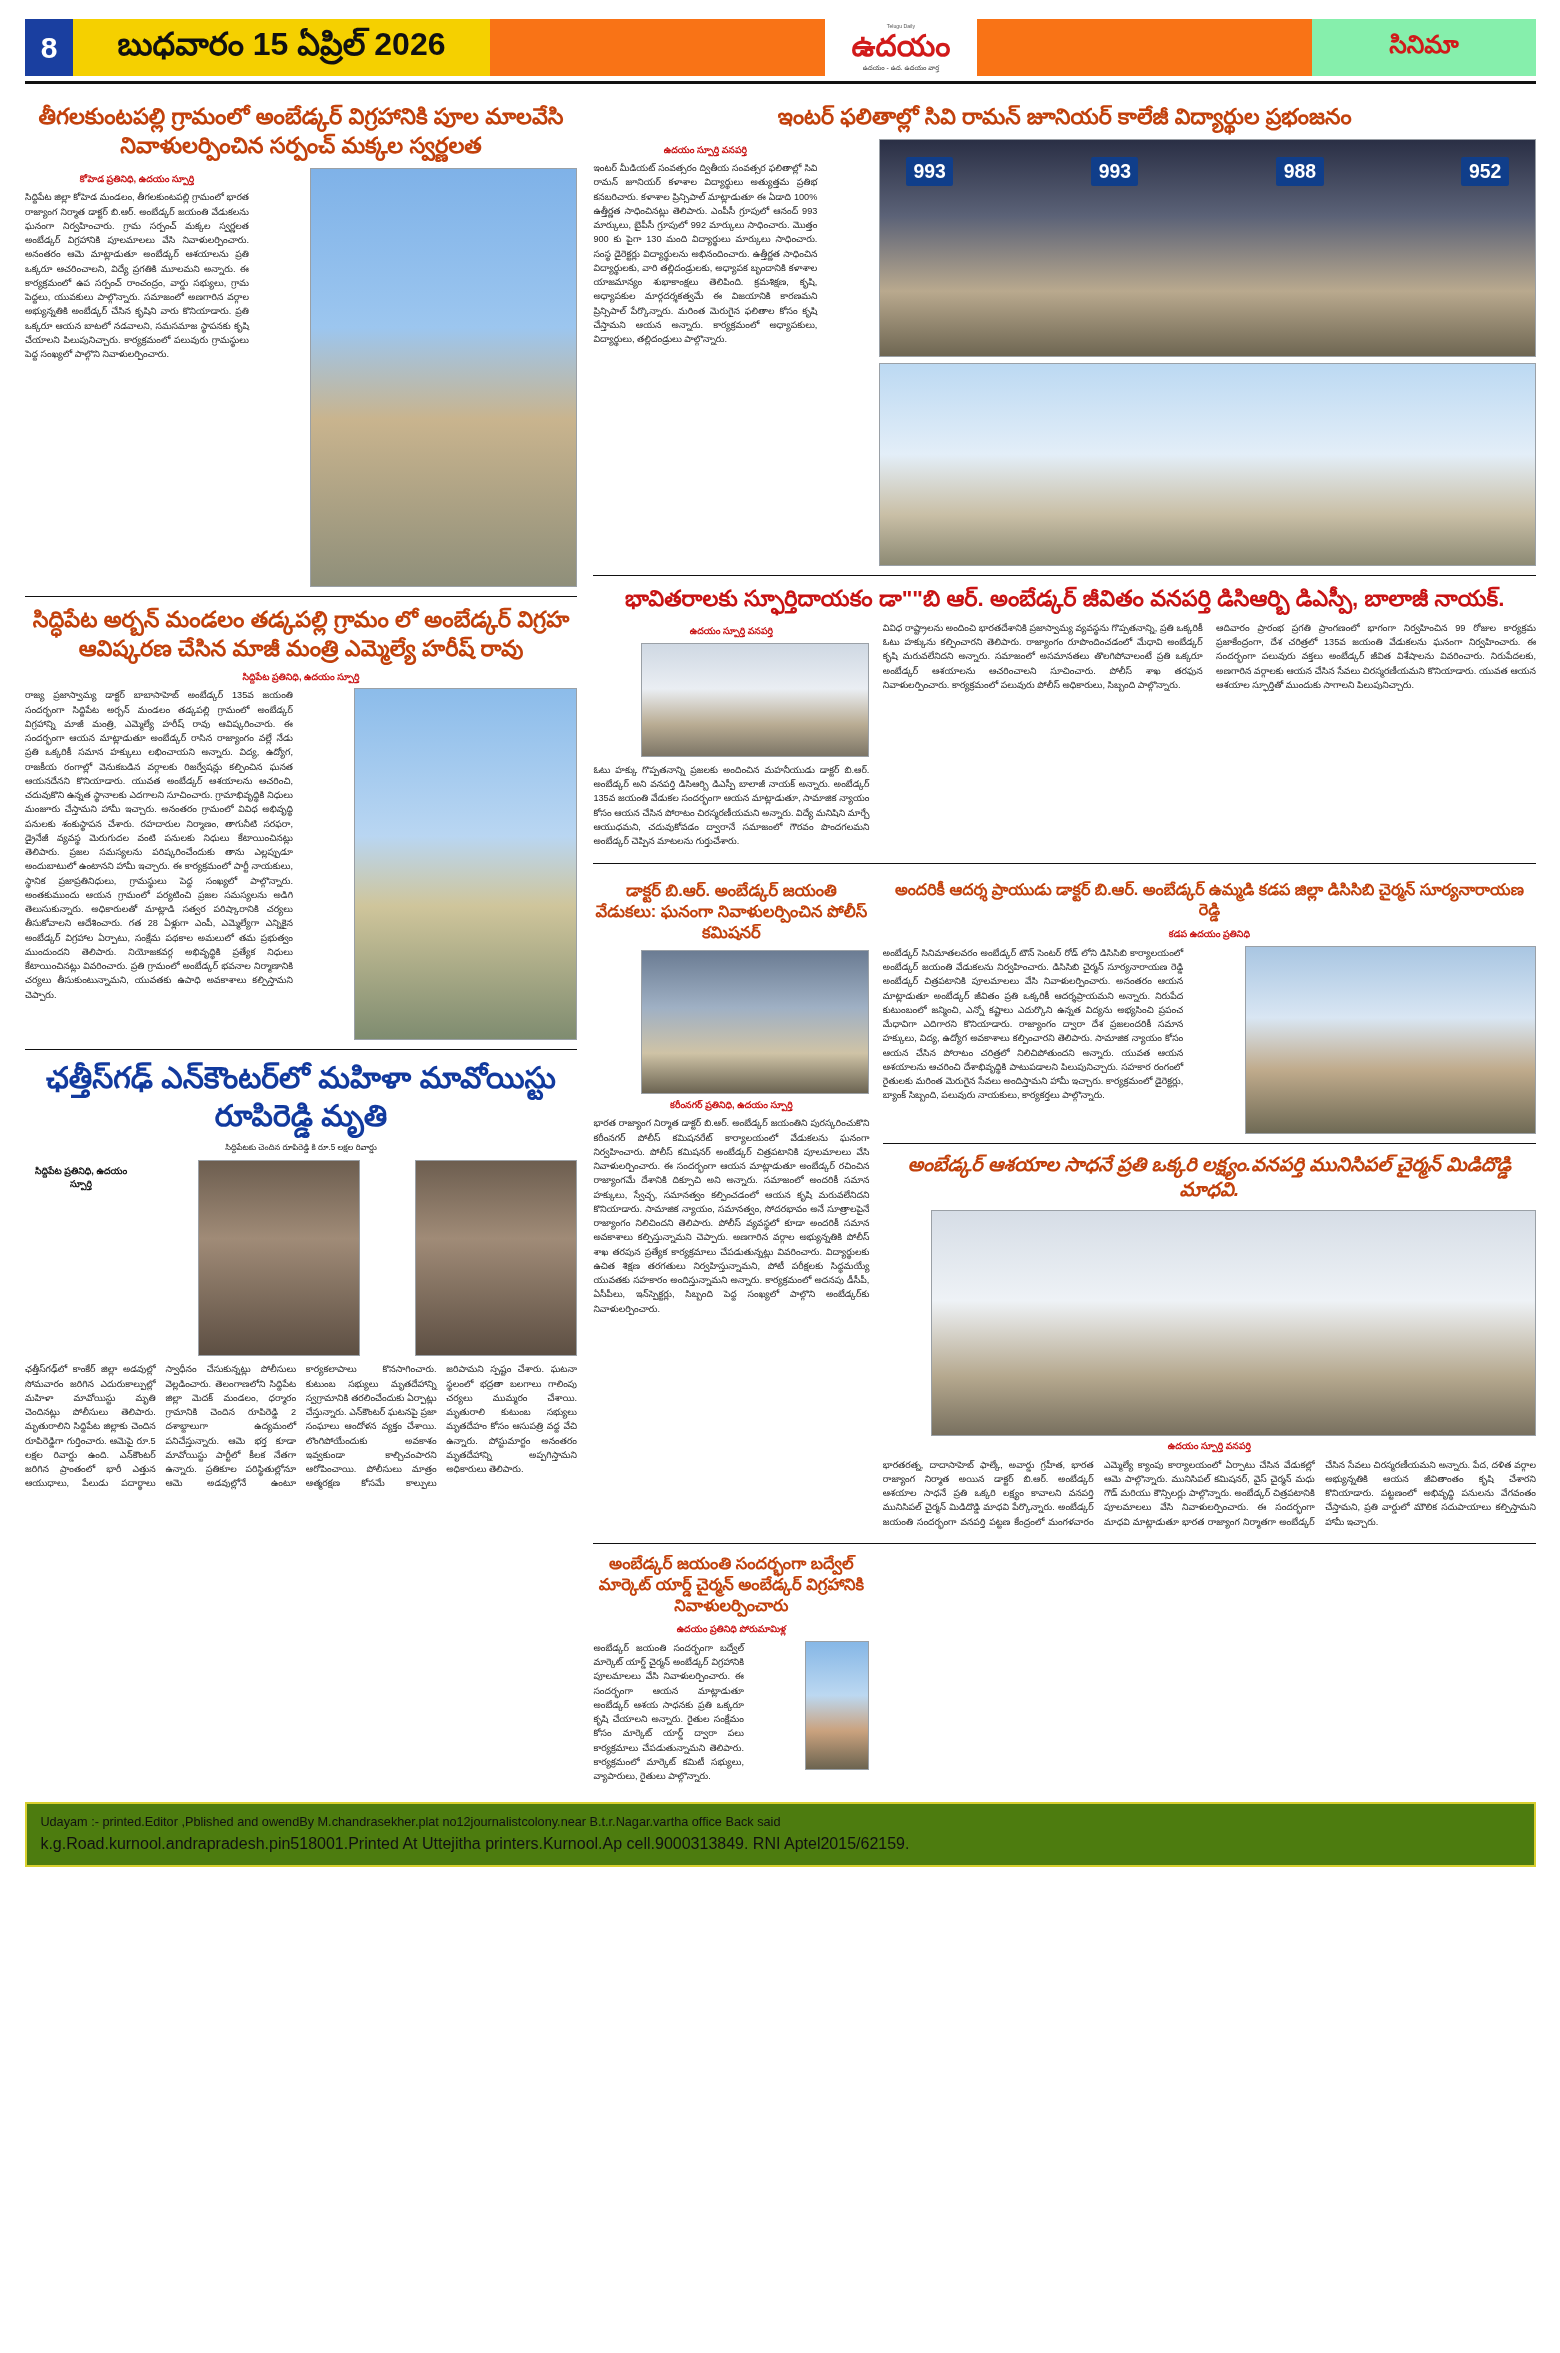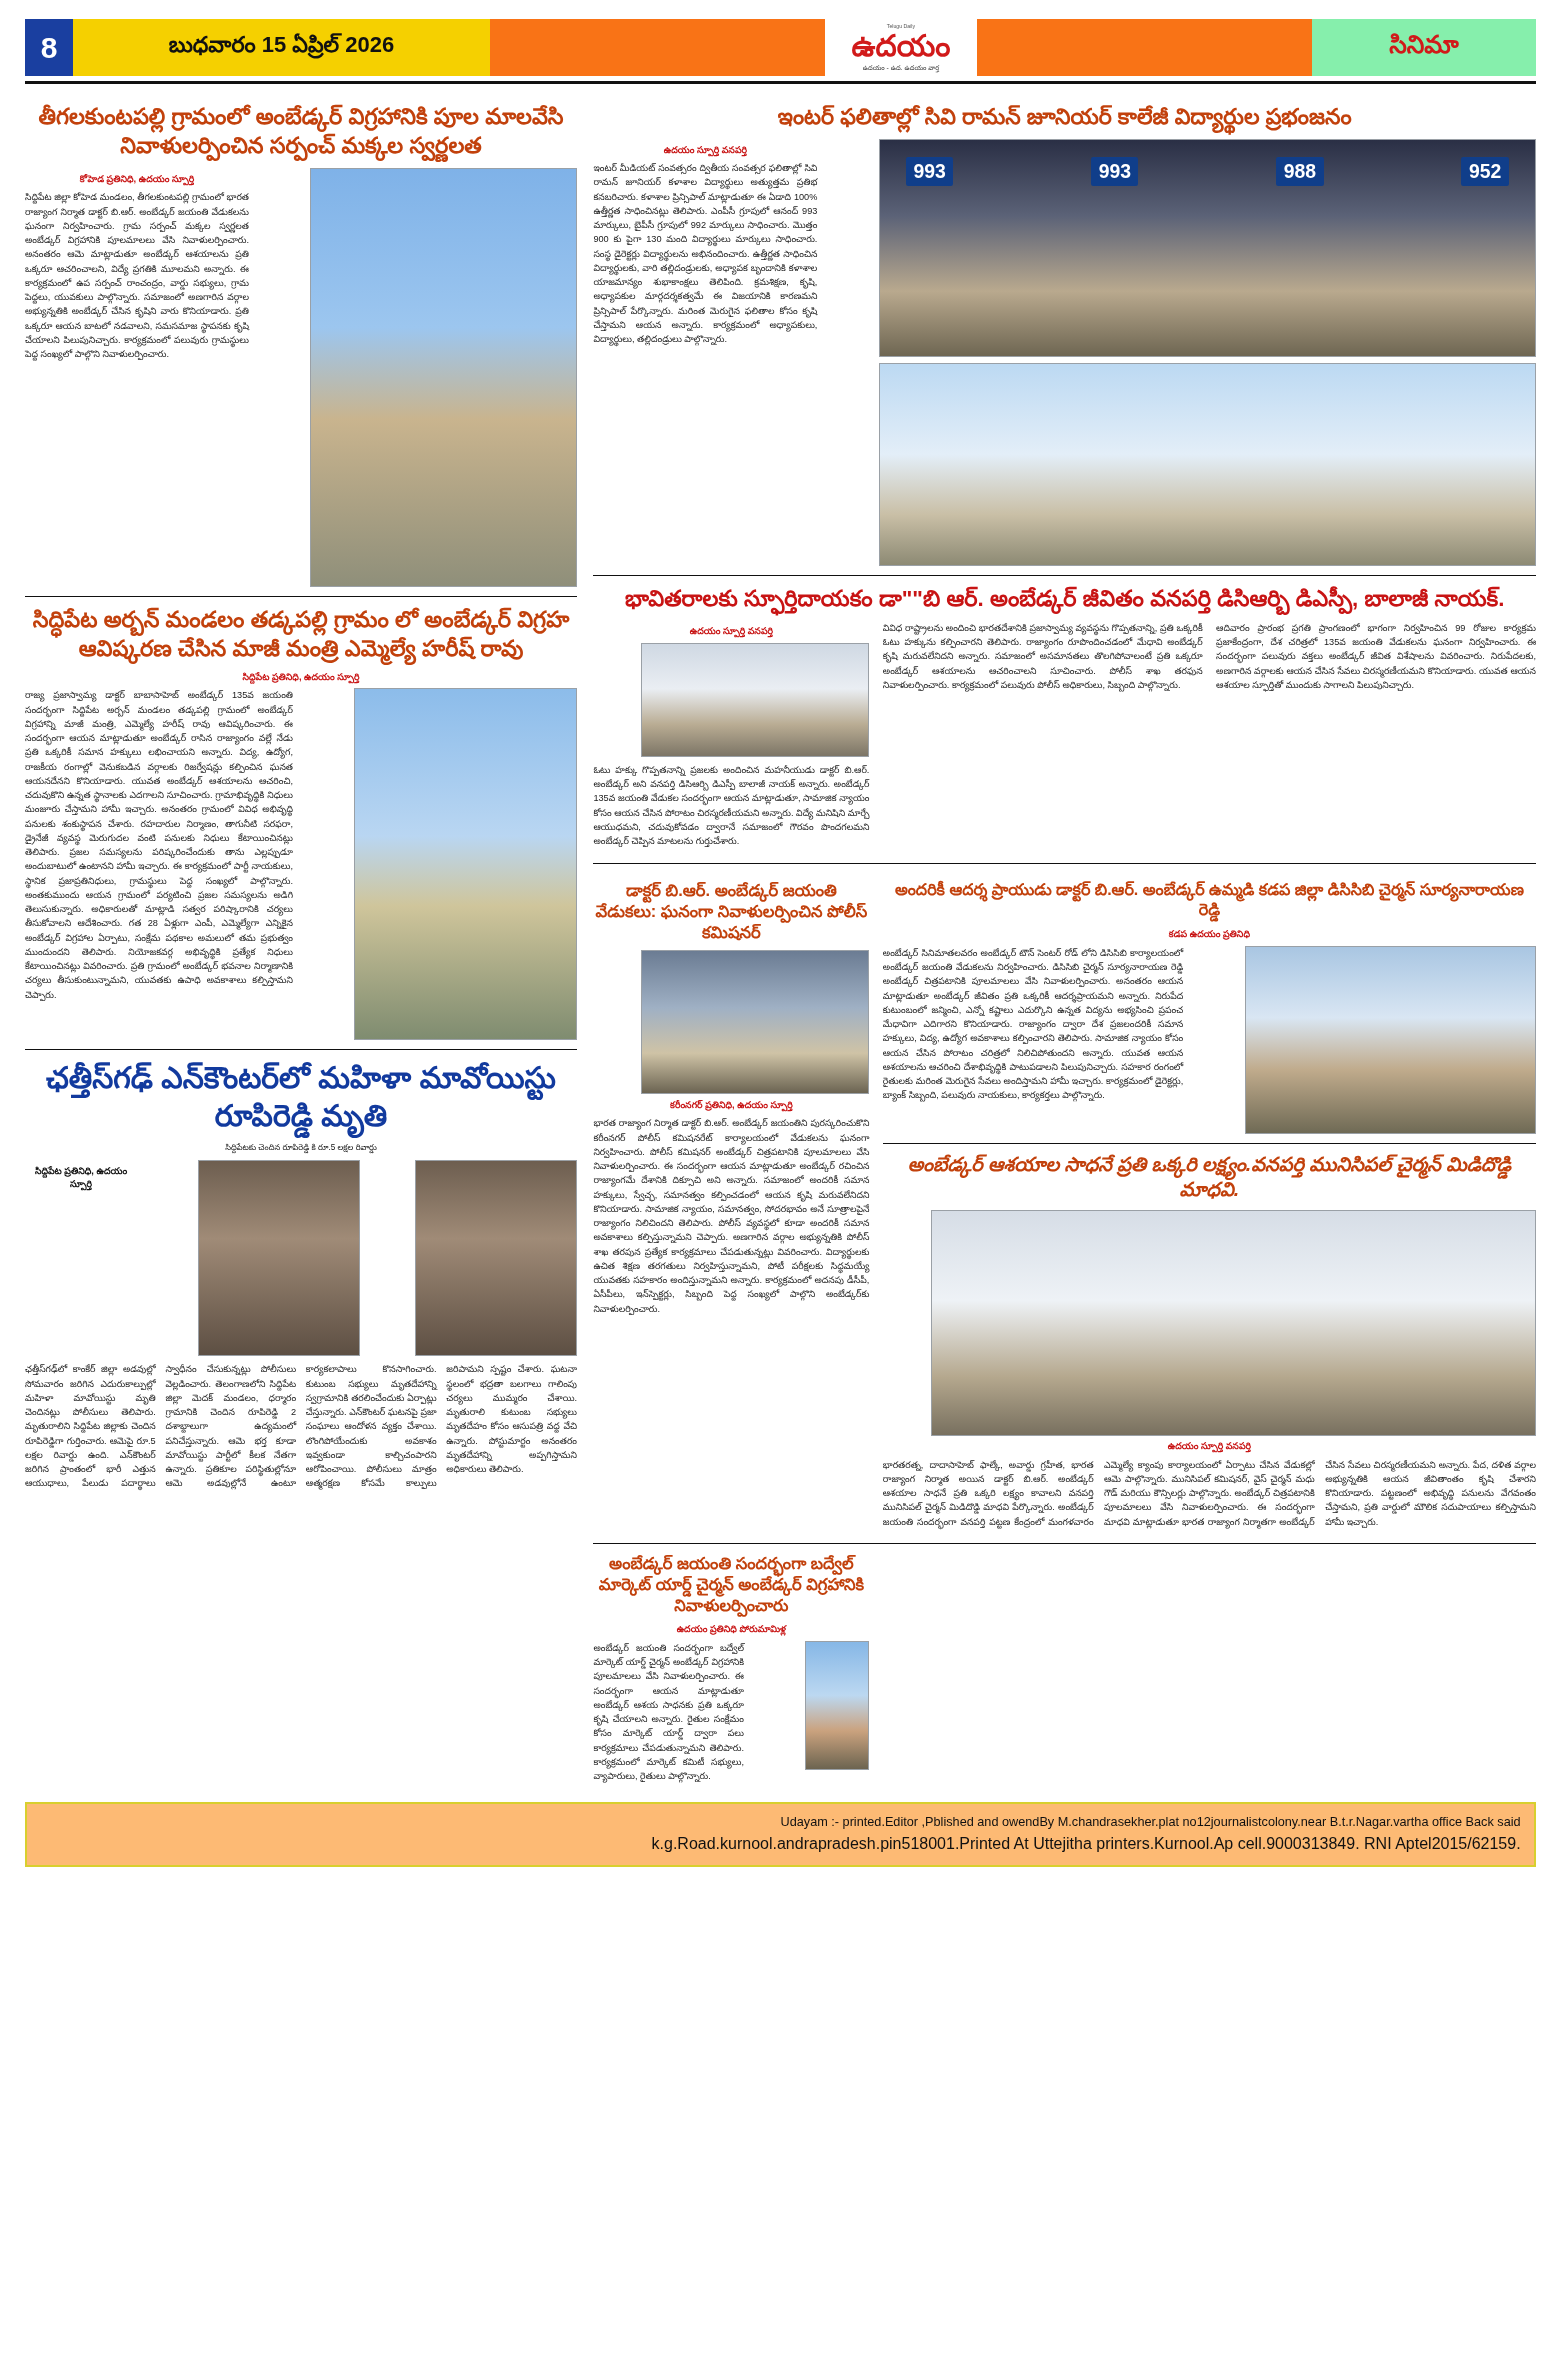--- a/index.html
+++ b/index.html
@@ -2,21 +2,21 @@
 <html style="font-size:12px"><head>
 <meta charset="utf-8">
 <style>
   html,body{margin:0;padding:0;background:#ffffff;}
   body{width:1561px;font-family:"Liberation Sans",sans-serif;color:#111;}
   .page{width:1561px;min-height:2354px;background:#fff;position:relative;box-sizing:border-box;padding:0 25px;}
 
   
   .masthead{display:flex;align-items:stretch;height:57px;margin-top:19.4px;}
   .folio{width:48px;background:#1a3fa0;color:#fff;display:flex;align-items:center;justify-content:center;font-size:30px;font-weight:bold;}
-  .date-bar{flex:0 0 417px;background:#f5d000;color:#111;display:flex;align-items:center;justify-content:center;font-size:22px;font-weight:bold;}
+  .date-bar{flex:0 0 417px;background:#f5d000;color:#111;display:flex;align-items:center;justify-content:center;font-size:32px;font-weight:bold;}
   .mast-mid{flex:1;background:#f97316;display:flex;align-items:center;justify-content:center;position:relative;}
   .mast-logo{background:#fff;height:100%;display:flex;flex-direction:column;align-items:center;justify-content:center;padding:0 27px;}
   .mast-logo .m1{color:#d11a1a;font-size:30px;font-weight:bold;line-height:1;}
   .mast-logo .m2{font-size:6.7px;color:#333;margin-top:3px;}
   .mast-logo .m0{font-size:5.2px;color:#555;margin-bottom:1.5px;}
   .mast-right{flex:0 0 224px;background:#86efac;display:flex;align-items:center;justify-content:center;}
   .mast-right .cin{color:#d11a1a;font-size:25px;font-weight:bold;}
   .rule{height:3px;background:#111;margin-top:4.5px;}
 
   
@@ -51,21 +51,21 @@
   .ph-portrait{background:linear-gradient(180deg,#6d5e50 0%,#a08b77 40%,#5d4f43 100%);}
   .ph-road{background:linear-gradient(180deg,#a9c6e2 0%,#d9e6f3 38%,#c0ab8c 66%,#6f6a55 100%);}
   .ph-indoor{background:linear-gradient(180deg,#d6dde6 0%,#eef2f6 40%,#b5a88e 74%,#78705f 100%);}
   .ph-proc{background:linear-gradient(180deg,#86b7e6 0%,#bcd8f1 42%,#caa27e 70%,#6c6450 100%);}
 
   .imgrow{display:flex;gap:7.5px;}
   .badge993{position:absolute;top:8%;left:4%;right:4%;display:flex;gap:6px;justify-content:space-between;}
   .badge993 span{background:#103e8a;color:#fff;font-size:19.4px;font-weight:bold;padding:3px 7.5px;border-radius:2.2px;}
 
   
-  .footer{margin-top:13.4px;border:2.2px solid #d8cf2e;background:#fdba74;padding:9px 13.4px;text-align:right;}
+  .footer{margin-top:13.4px;border:2.2px solid #d8cf2e;background:#4d7c0f;padding:9px 13.4px;text-align:left;}
   .footer div{font-size:12.7px;line-height:1.5;color:#111;}
   .footer .l2{font-size:16px;}
   .mini-cap{font-size:8.2px;text-align:center;color:#111;margin-top:2.2px;}
 </style>
 </head>
 <body>
 
 <div class="page">
 
   <div class="masthead">

